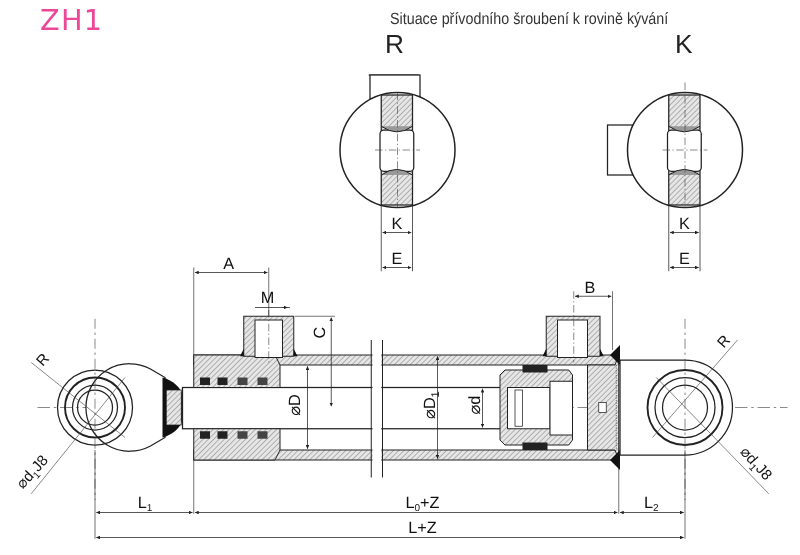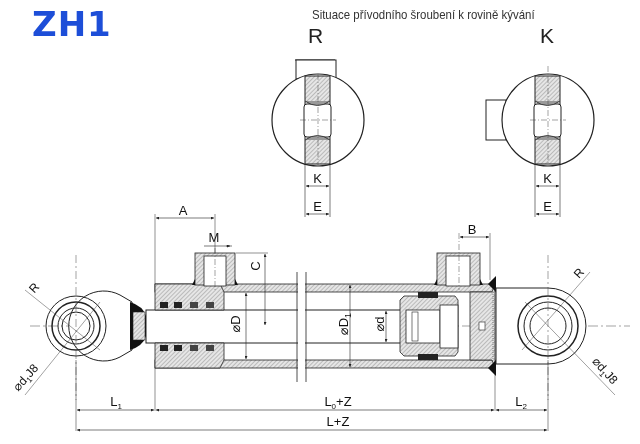--- a/index.html
+++ b/index.html
@@ -1,17 +1,17 @@
 <!DOCTYPE html>
 <html><head>
 <meta charset="utf-8">
 <style>
   html, body { margin: 0; padding: 0; background: #ffffff; }
   body { width: 640px; height: 444px; position: relative; overflow: hidden; font-family: "Liberation Sans", sans-serif; }
-  .title { position: absolute; left: 32px; top: 4px; font-size: 34px; font-weight: bold; color: #1d4ed8; letter-spacing: 1px; font-family: "DejaVu Sans", sans-serif; }
+  .title { position: absolute; left: 32px; top: 4px; font-size: 23px; font-weight: normal; color: #ec4899; letter-spacing: 1px; font-family: "DejaVu Sans", sans-serif; }
   .subtitle { position: absolute; left: 312px; top: 7px; font-size: 13px; color: #333; font-family: "Liberation Sans Narrow", "Liberation Sans", sans-serif; transform: scaleX(0.88); transform-origin: left top; white-space: nowrap; }
   .view-label { position: absolute; top: 24px; font-size: 21px; color: #222; }
   svg { position: absolute; left: 0; top: 0; }
   .lbl { font-family: "Liberation Sans", sans-serif; fill: #111; }
 </style>
 </head>
 <body>
 
 <div class="title">ZH1</div>
 <div class="subtitle">Situace přívodního šroubení k rovině kývání</div>

